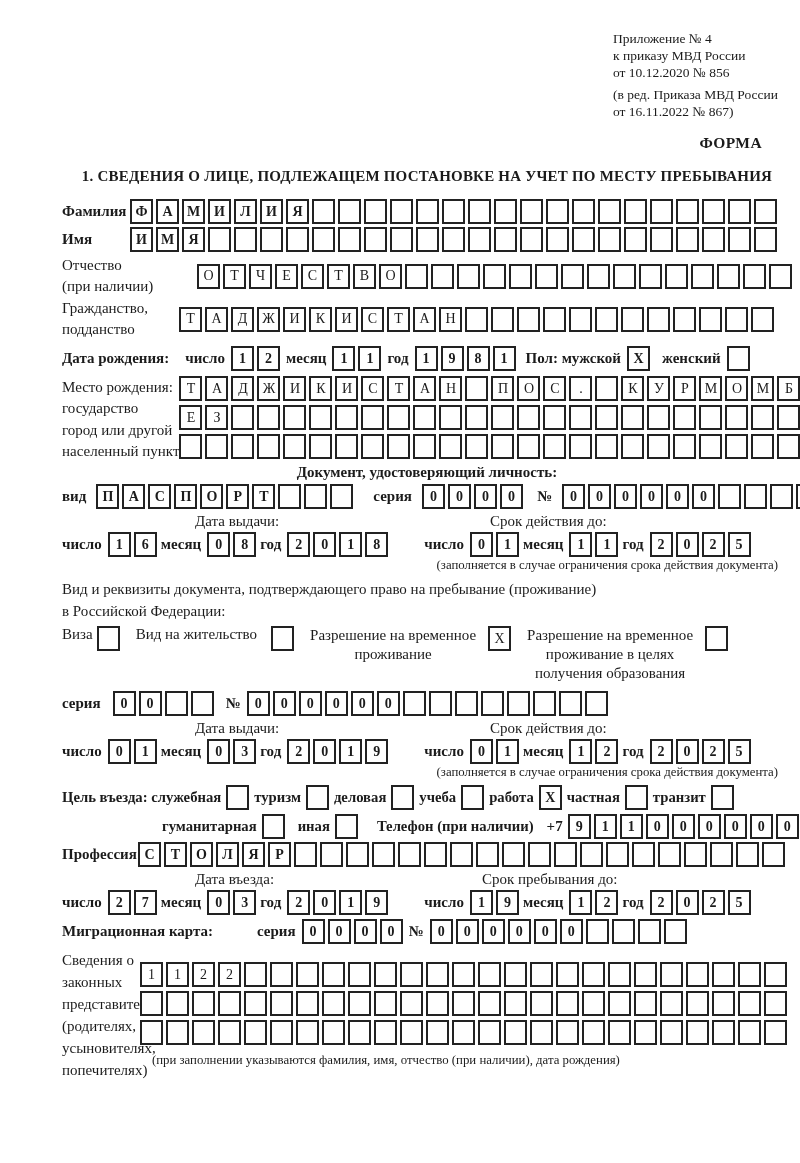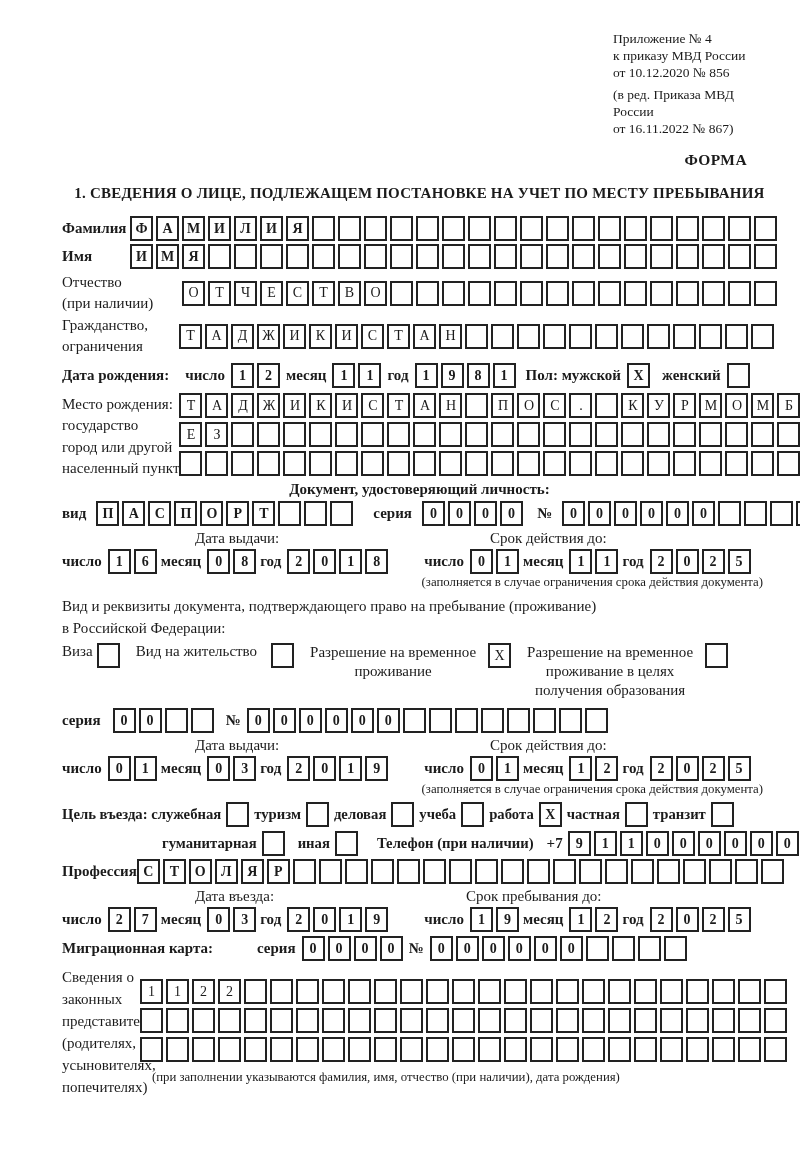--- a/index.html
+++ b/index.html
@@ -1,20 +1,20 @@
 <!DOCTYPE html>
 <html><head>
 <meta charset="utf-8">
 <style>
   html,body{margin:0;padding:0;}
   body{
     width:800px;height:1163px;background:#ffffff;color:#1b1b1b;
     font-family:"Liberation Serif","DejaVu Serif",serif;overflow:hidden;
   }
-  .page{position:relative;width:800px;height:1163px;padding:30px 23px 0 62px;box-sizing:border-box;}
+  .page{position:relative;width:800px;height:1163px;padding:30px 8px 0 62px;box-sizing:border-box;}
   .annex{margin-left:551px;font-size:13.5px;line-height:17px;}
   .annex-gap{height:5px;}
   .forma{font-weight:bold;text-align:right;margin:14px 30px 0 0;font-size:15.5px;letter-spacing:.4px;}
   .title{text-align:center;font-weight:bold;font-size:16px;margin-top:10px;line-height:23px;}
   .blank{display:inline-block;width:64px;border-bottom:2px solid #333;height:14px;margin-left:10px;}
   .sect{font-weight:bold;font-size:15px;margin-top:16px;text-align:center;letter-spacing:.2px;white-space:nowrap;}
   .fline{display:flex;align-items:center;font-weight:bold;}
   .ftop{display:flex;align-items:center;}
   .cells{display:flex;gap:3px;flex:0 0 auto;}
   .cell{flex:0 0 auto;width:23px;height:25px;border:2px solid #222;box-sizing:border-box;
@@ -141,21 +141,21 @@
         <span class="cell"></span>
         <span class="cell"></span>
         <span class="cell"></span>
         <span class="cell"></span>
       </span>
   </div>
 
   <div class="ftop" style="margin-top:1px;">
     <div class="lbl2" style="width:117px;">
       <div>Гражданство,</div>
-      <div>ограничения</div>
+      <div>подданство</div>
     </div>
     <span class="cells">
         <span class="cell">Т</span>
         <span class="cell">А</span>
         <span class="cell">Д</span>
         <span class="cell">Ж</span>
         <span class="cell">И</span>
         <span class="cell">К</span>
         <span class="cell">И</span>
         <span class="cell">С</span>
@@ -568,21 +568,21 @@
         <span class="cell"></span>
         <span class="cell"></span>
         <span class="cell"></span>
         <span class="cell"></span>
         <span class="cell"></span>
       </span>
   </div>
 
   <div class="dhead" style="margin-top:4px;">
     <span style="left:133px;">Дата въезда:</span>
-    <span style="left:404px;text-align:right;">Срок пребывания до:</span>
+    <span style="left:420px;text-align:right;">Срок пребывания до:</span>
   </div>
   <div class="fline" style="margin-top:3px;">
     <div class="dategrp">
       <span class="lbl">число</span>
       <span class="cells">
           <span class="cell">2</span>
           <span class="cell">7</span>
         </span>
       <span class="lbl">месяц</span>
       <span class="cells">

